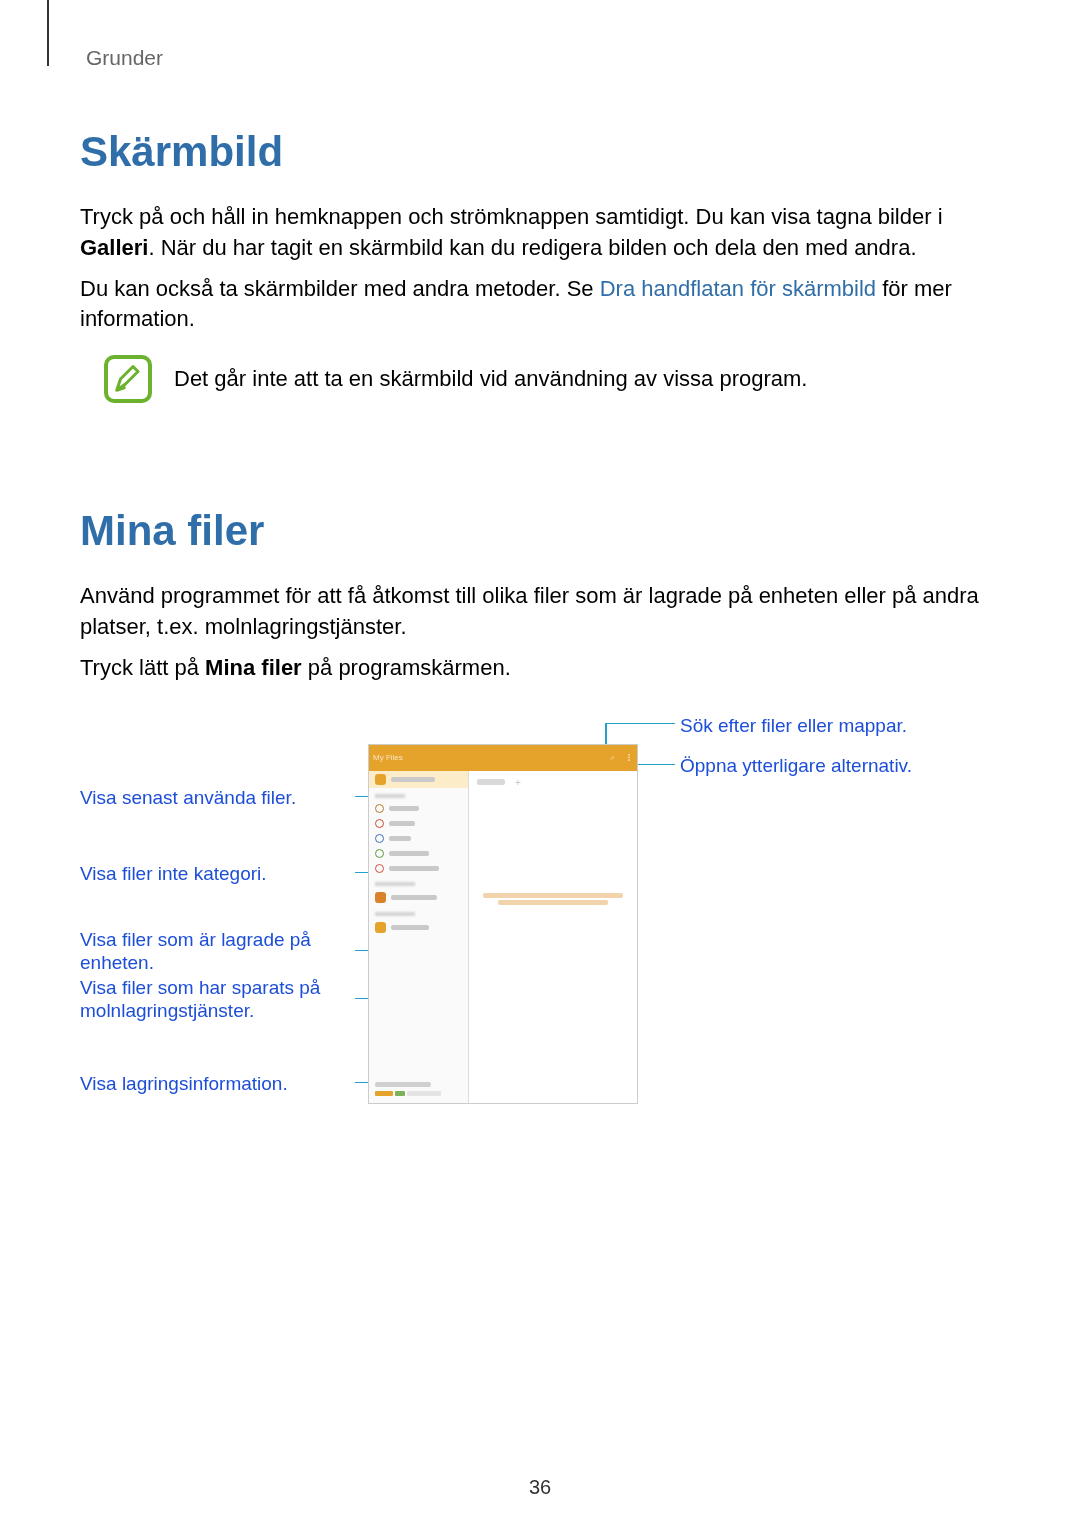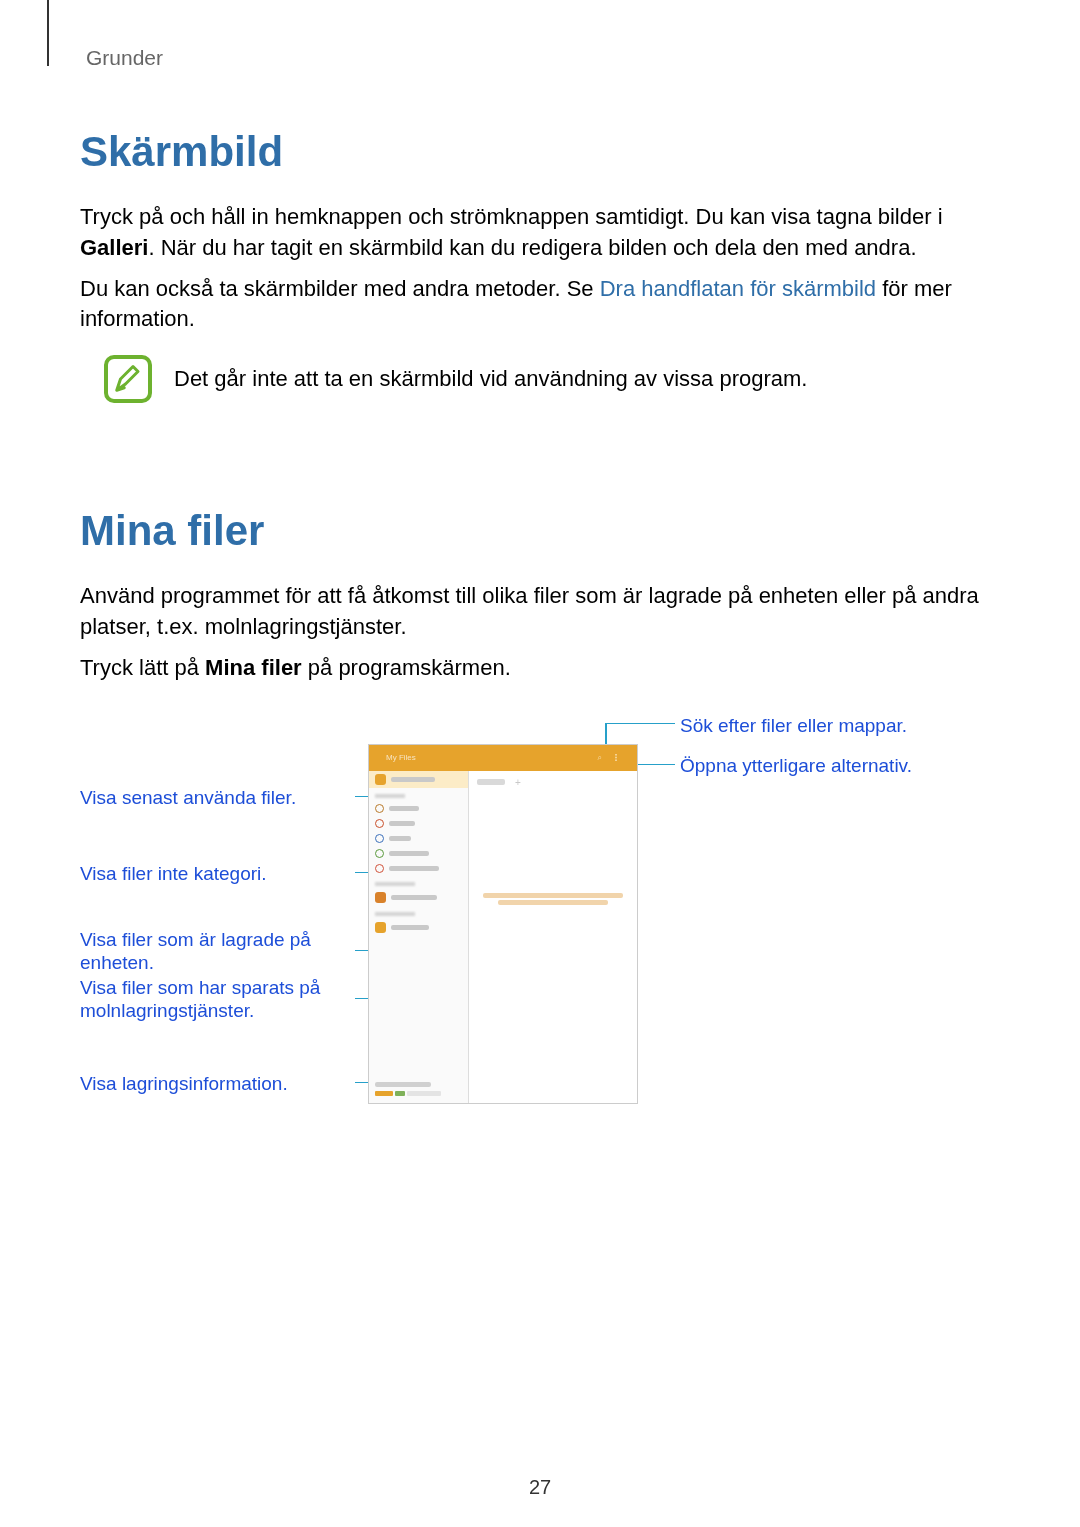--- a/index.html
+++ b/index.html
@@ -105,21 +105,21 @@
     height: 360px;
     background: #fdfdfd;
     border: 1px solid #ccc;
   }
   .titlebar {
     height: 26px;
     background: #e6a32c;
     display: flex;
     align-items: center;
     justify-content: space-between;
-    padding: 0 17px;
+    padding: 0 4px;
     font-size: 8px;
     color: #fff6e2;
   }
   .titlebar .right { display:flex; gap:10px; }
   .app-body { display: flex; height: calc(100% - 26px); }
   .sidebar {
     width: 100px;
     background: #fafafa;
     border-right: 1px solid #ddd;
     font-size: 7px;
@@ -313,13 +313,13 @@
             <div class="l" style="width:140px"></div>
             <div class="l" style="width:110px"></div>
           </div>
         </div>
       </div>
     </div>
 
   </div>
 </div>
 
-<div class="page-num">27</div>
+<div class="page-num">36</div>
 
 </body></html>

